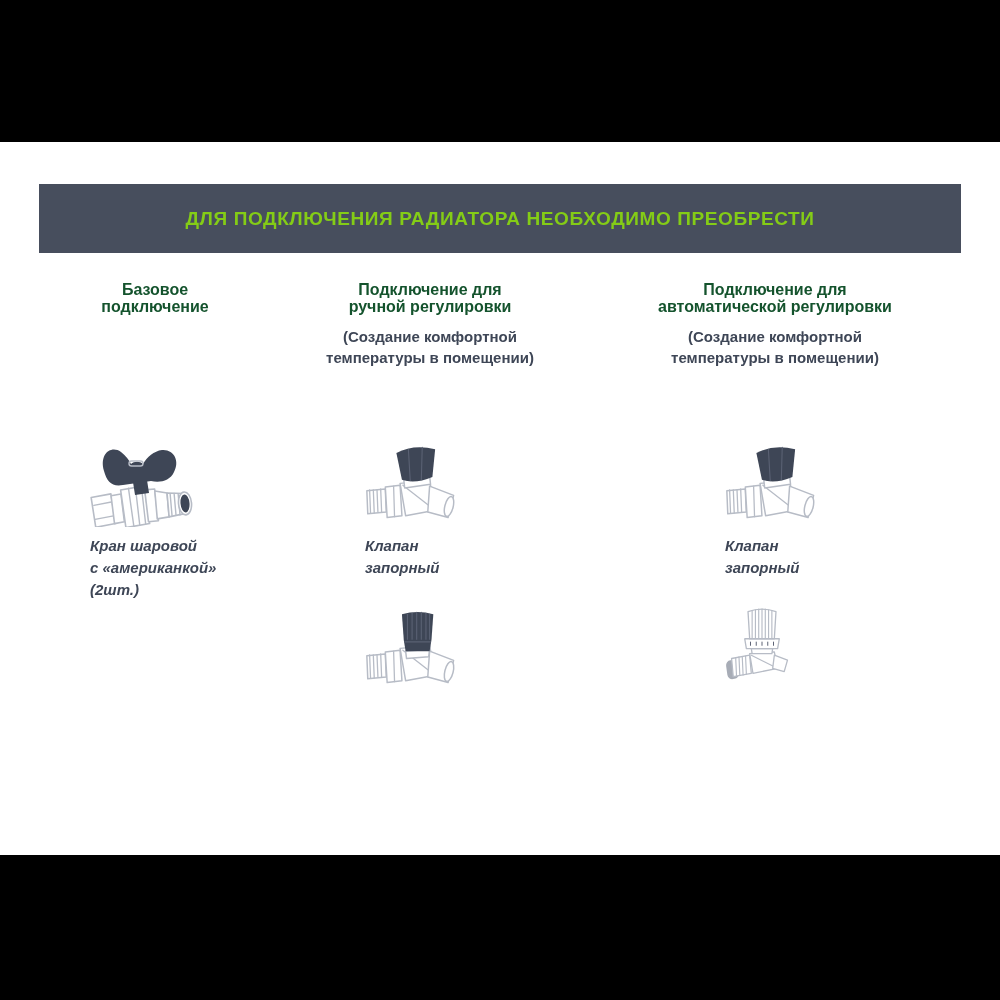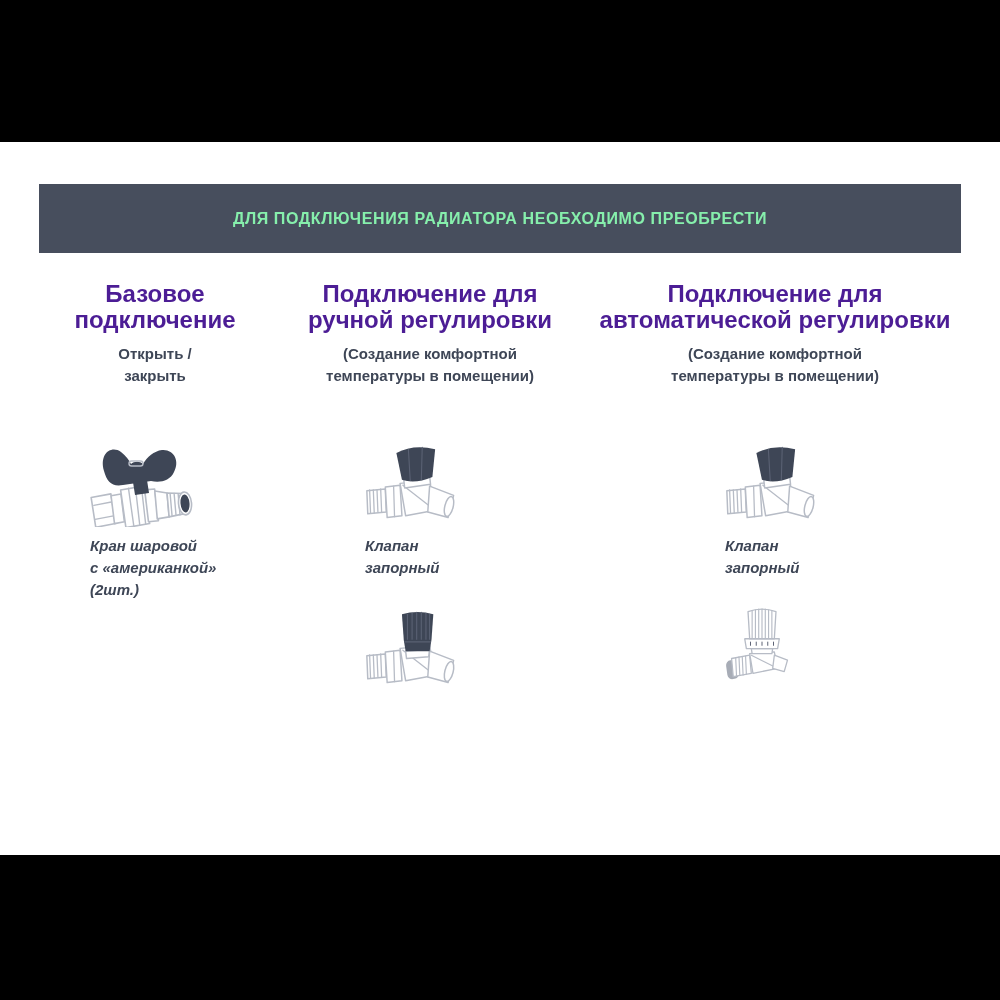--- a/index.html
+++ b/index.html
@@ -11,34 +11,34 @@
   }
   .letterbox { width: 1000px; background: #000000; }
   .letterbox.top { height: 142px; }
   .letterbox.bottom { position: absolute; bottom: 0; left: 0; height: 145px; }
   .content { width: 1000px; }
   .banner {
     margin: 42px 39px 0 39px; height: 69px; background: #474E5D;
     display: flex; align-items: center; justify-content: center;
   }
   .banner span {
-    color: #86efac; font-size: 16px; font-weight: bold; letter-spacing: 0.6px;
+    color: #84cc16; font-size: 19px; font-weight: bold; letter-spacing: 0.6px;
     white-space: nowrap;
   }
   .columns {
     display: flex; justify-content: space-between;
     margin-top: 28px; padding: 0 40px;
   }
   .col { display: flex; flex-direction: column; }
   .col-1 { width: 230px; }
   .col-2 { width: 300px; }
   .col-3 { width: 370px; }
   .col-header { height: 154px; text-align: center; }
   .col-title {
-    color: #4c1d95; font-size: 24px; font-weight: bold; line-height: 1.08;
+    color: #14532d; font-size: 16px; font-weight: bold; line-height: 1.08;
     white-space: pre-line;
   }
   .col-subtitle {
     margin-top: 10px; color: #3E4656; font-size: 15px; font-weight: bold;
     line-height: 1.45; white-space: pre-line;
   }
   .col-1 .items { padding-left: 50px; }
   .col-2 .items { padding-left: 85px; }
   .col-3 .items { padding-left: 135px; }
   .item { height: 165px; }
@@ -64,22 +64,20 @@
     <div class="banner">
       <span>ДЛЯ ПОДКЛЮЧЕНИЯ РАДИАТОРА НЕОБХОДИМО ПРЕОБРЕСТИ</span>
     </div>
 
     <div class="columns">
 
       <section class="col col-1">
         <div class="col-header">
           <h2 class="col-title">Базовое
 подключение</h2>
-          <p class="col-subtitle">Открыть /
-закрыть</p>
         </div>
         <div class="items">
           <figure class="item">
             <div class="icon-box">
               <svg width="108" height="90" viewBox="0 0 108 90" aria-hidden="true">
                 <g transform="rotate(-5 54 68)">
                   <polygon class="ln" points="2,56 22,54 24,84 4,86"></polygon>
                   <line class="ln-open" x1="4" y1="64" x2="23" y2="62"></line>
                   <line class="ln-open" x1="4" y1="78" x2="24" y2="76"></line>
                   <polygon class="ln" points="22,56 32,55 33,83 23,84"></polygon>

